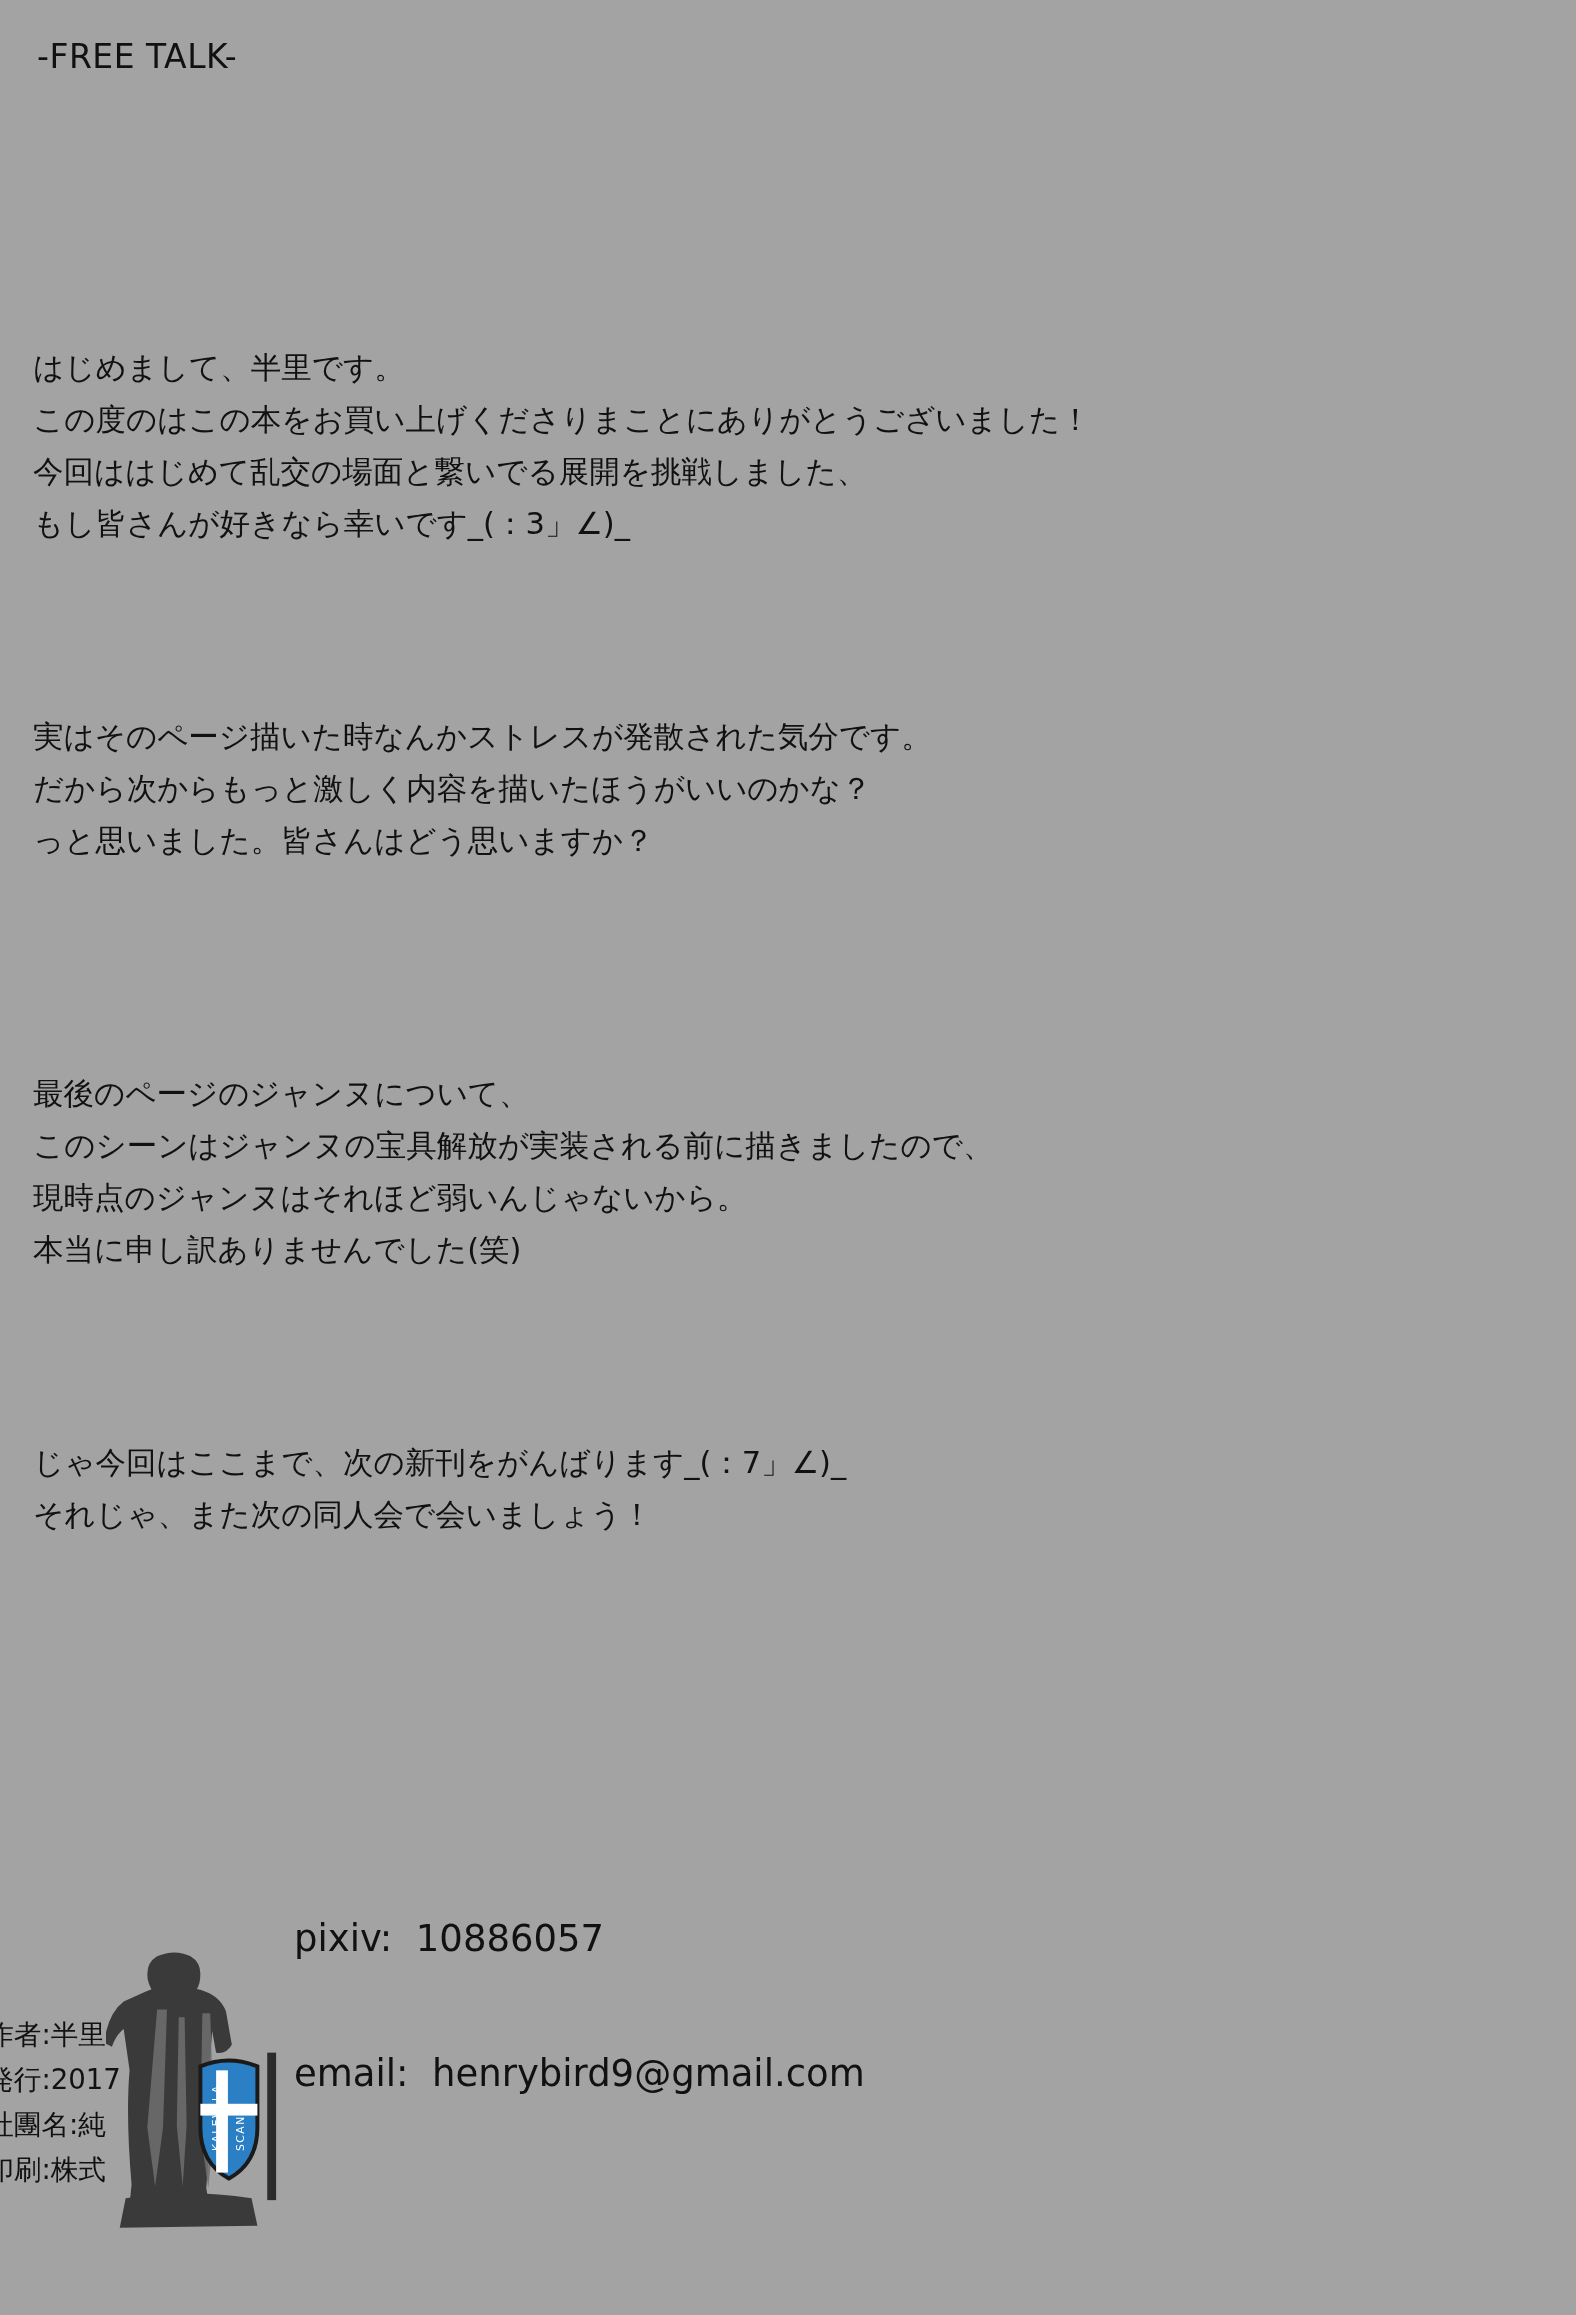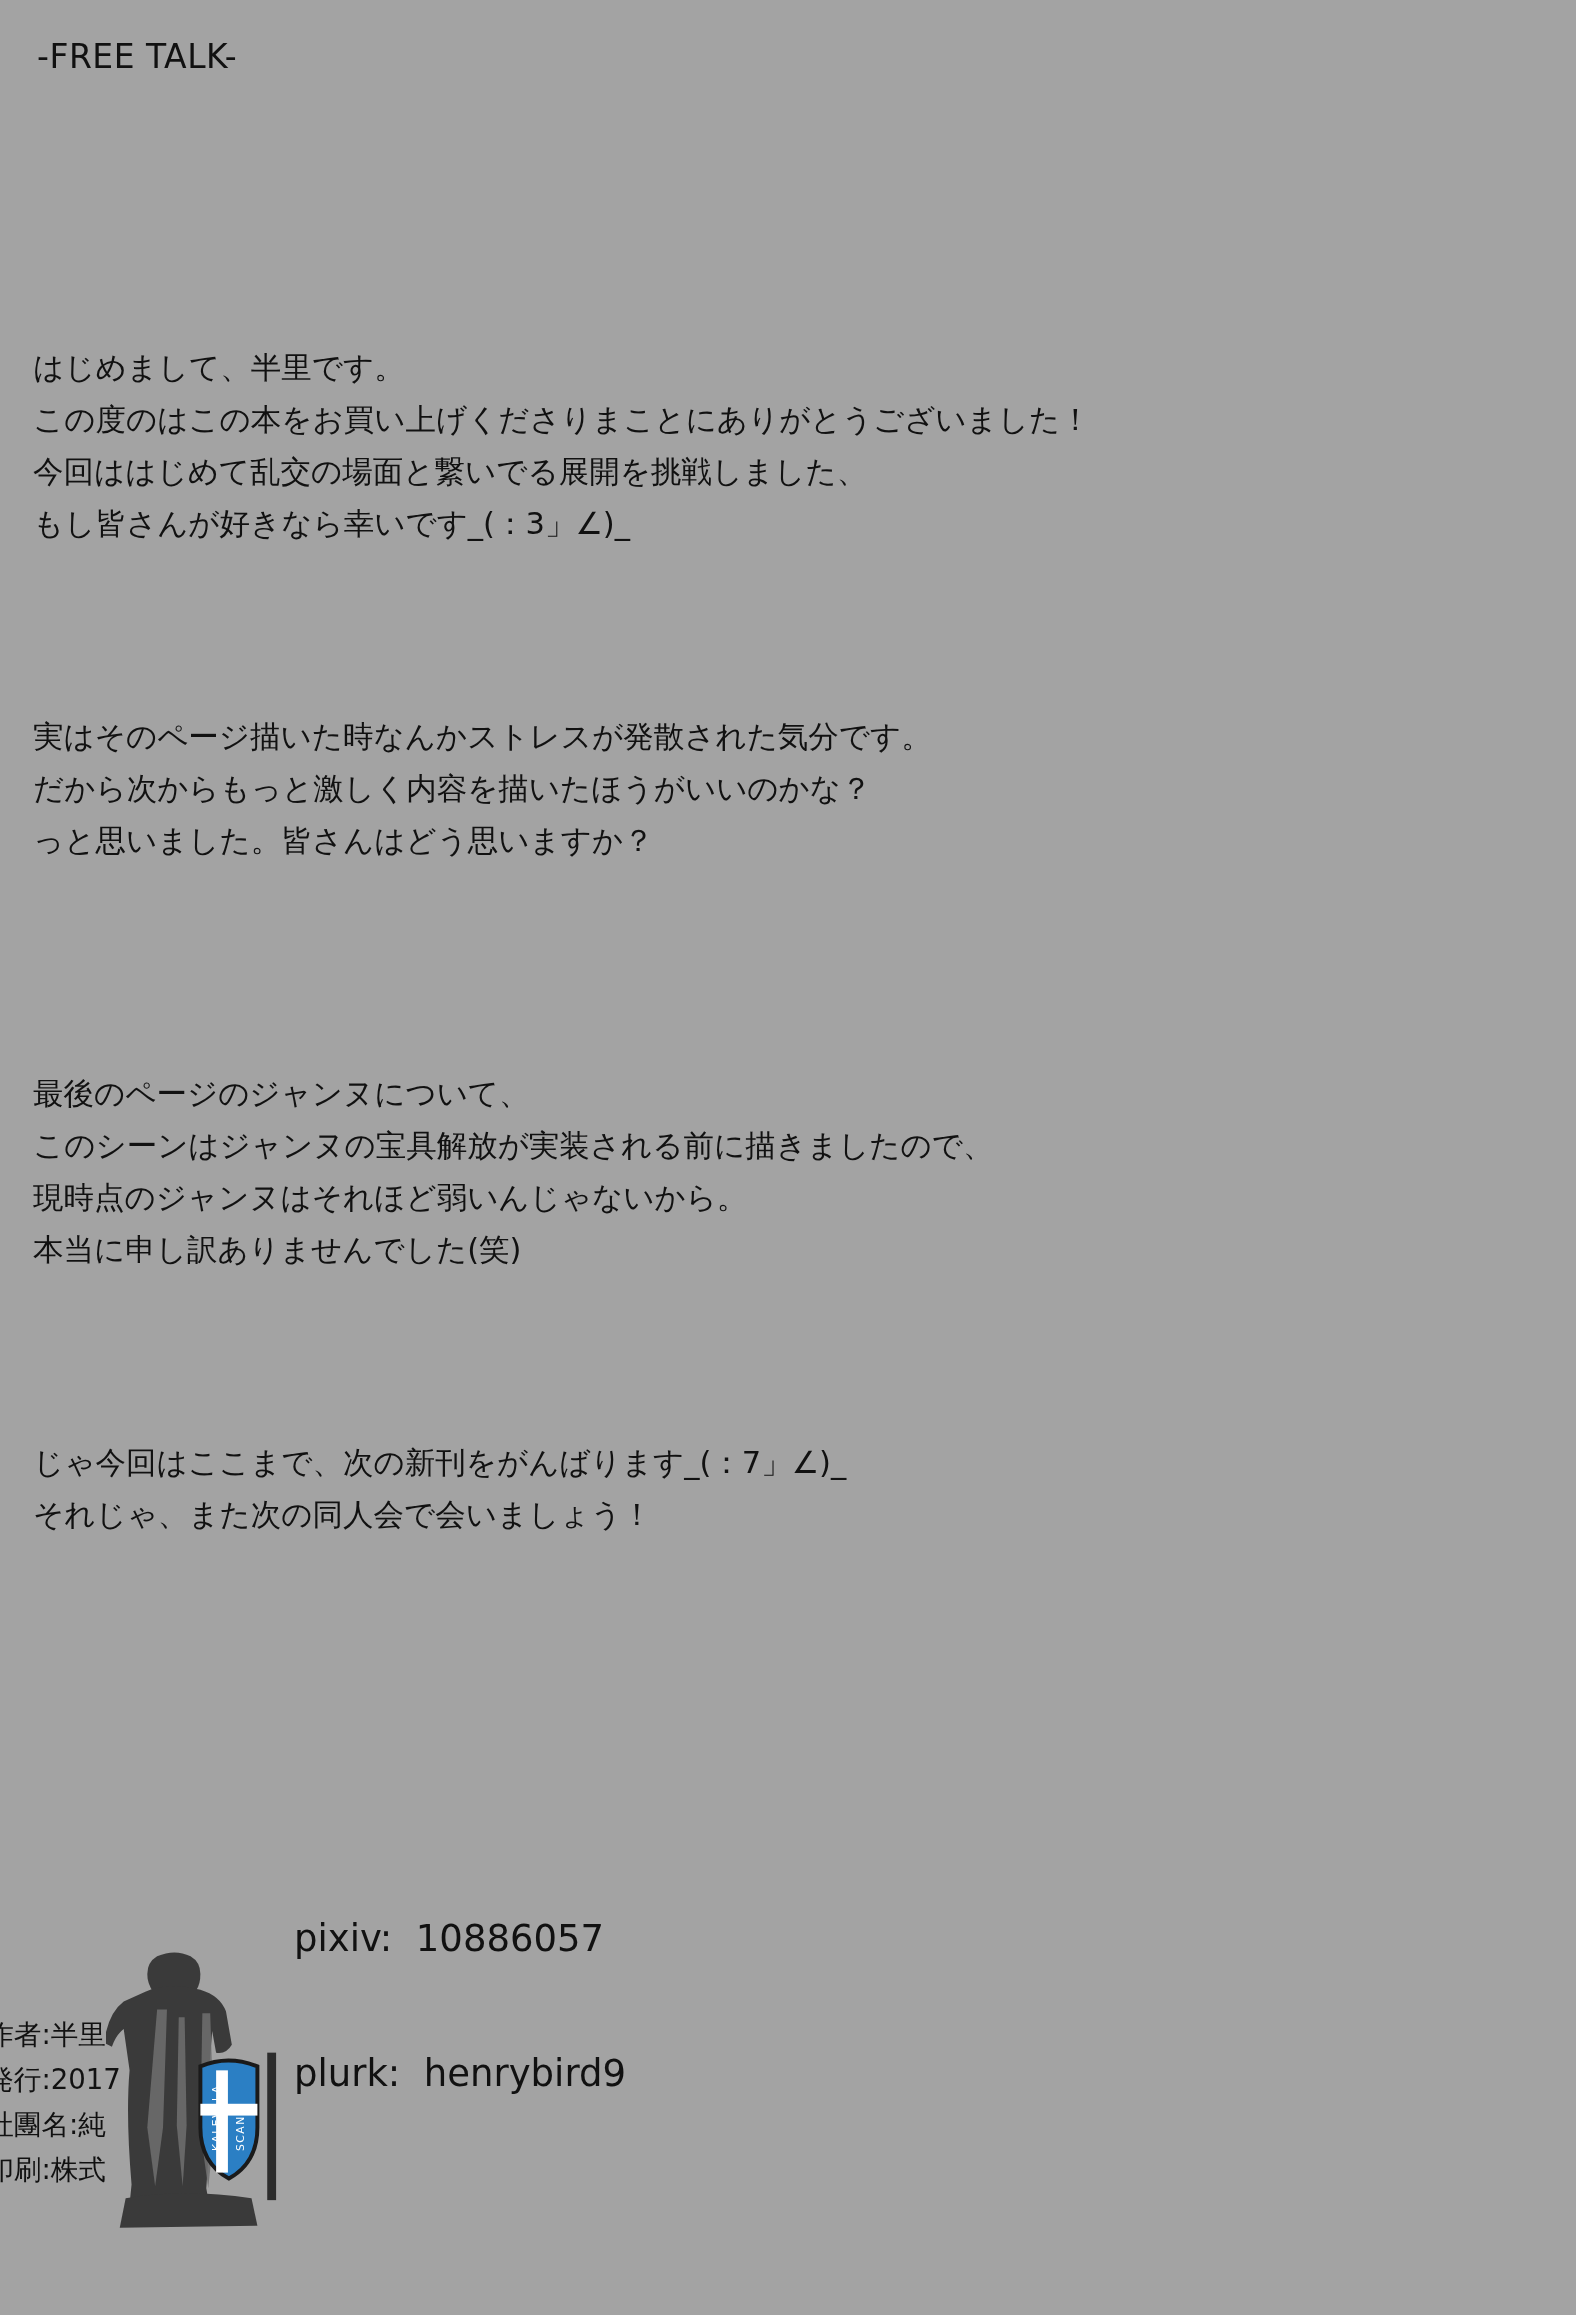--- a/index.html
+++ b/index.html
@@ -153,18 +153,18 @@
 
         <rect x="164" y="106" width="9" height="150" fill="#2c2c2c"></rect>
 
         <text x="116" y="206" fill="#ffffff" font-size="11" font-family="DejaVu Sans, sans-serif" transform="rotate(-90 116 206)" letter-spacing="1.5">KALEVALA</text>
         <text x="140" y="206" fill="#ffffff" font-size="11" font-family="DejaVu Sans, sans-serif" transform="rotate(-90 140 206)" letter-spacing="1.5">SCANS</text>
       </svg>
     </div>
 
     <div class="contact">
       <div>pixiv:  10886057</div>
-      <div>plurk:  henrybird9</div>
+      <div>email:  henrybird9@gmail.com</div>
     </div>
 
   </div>
 </div>
 
 
 </body></html>

